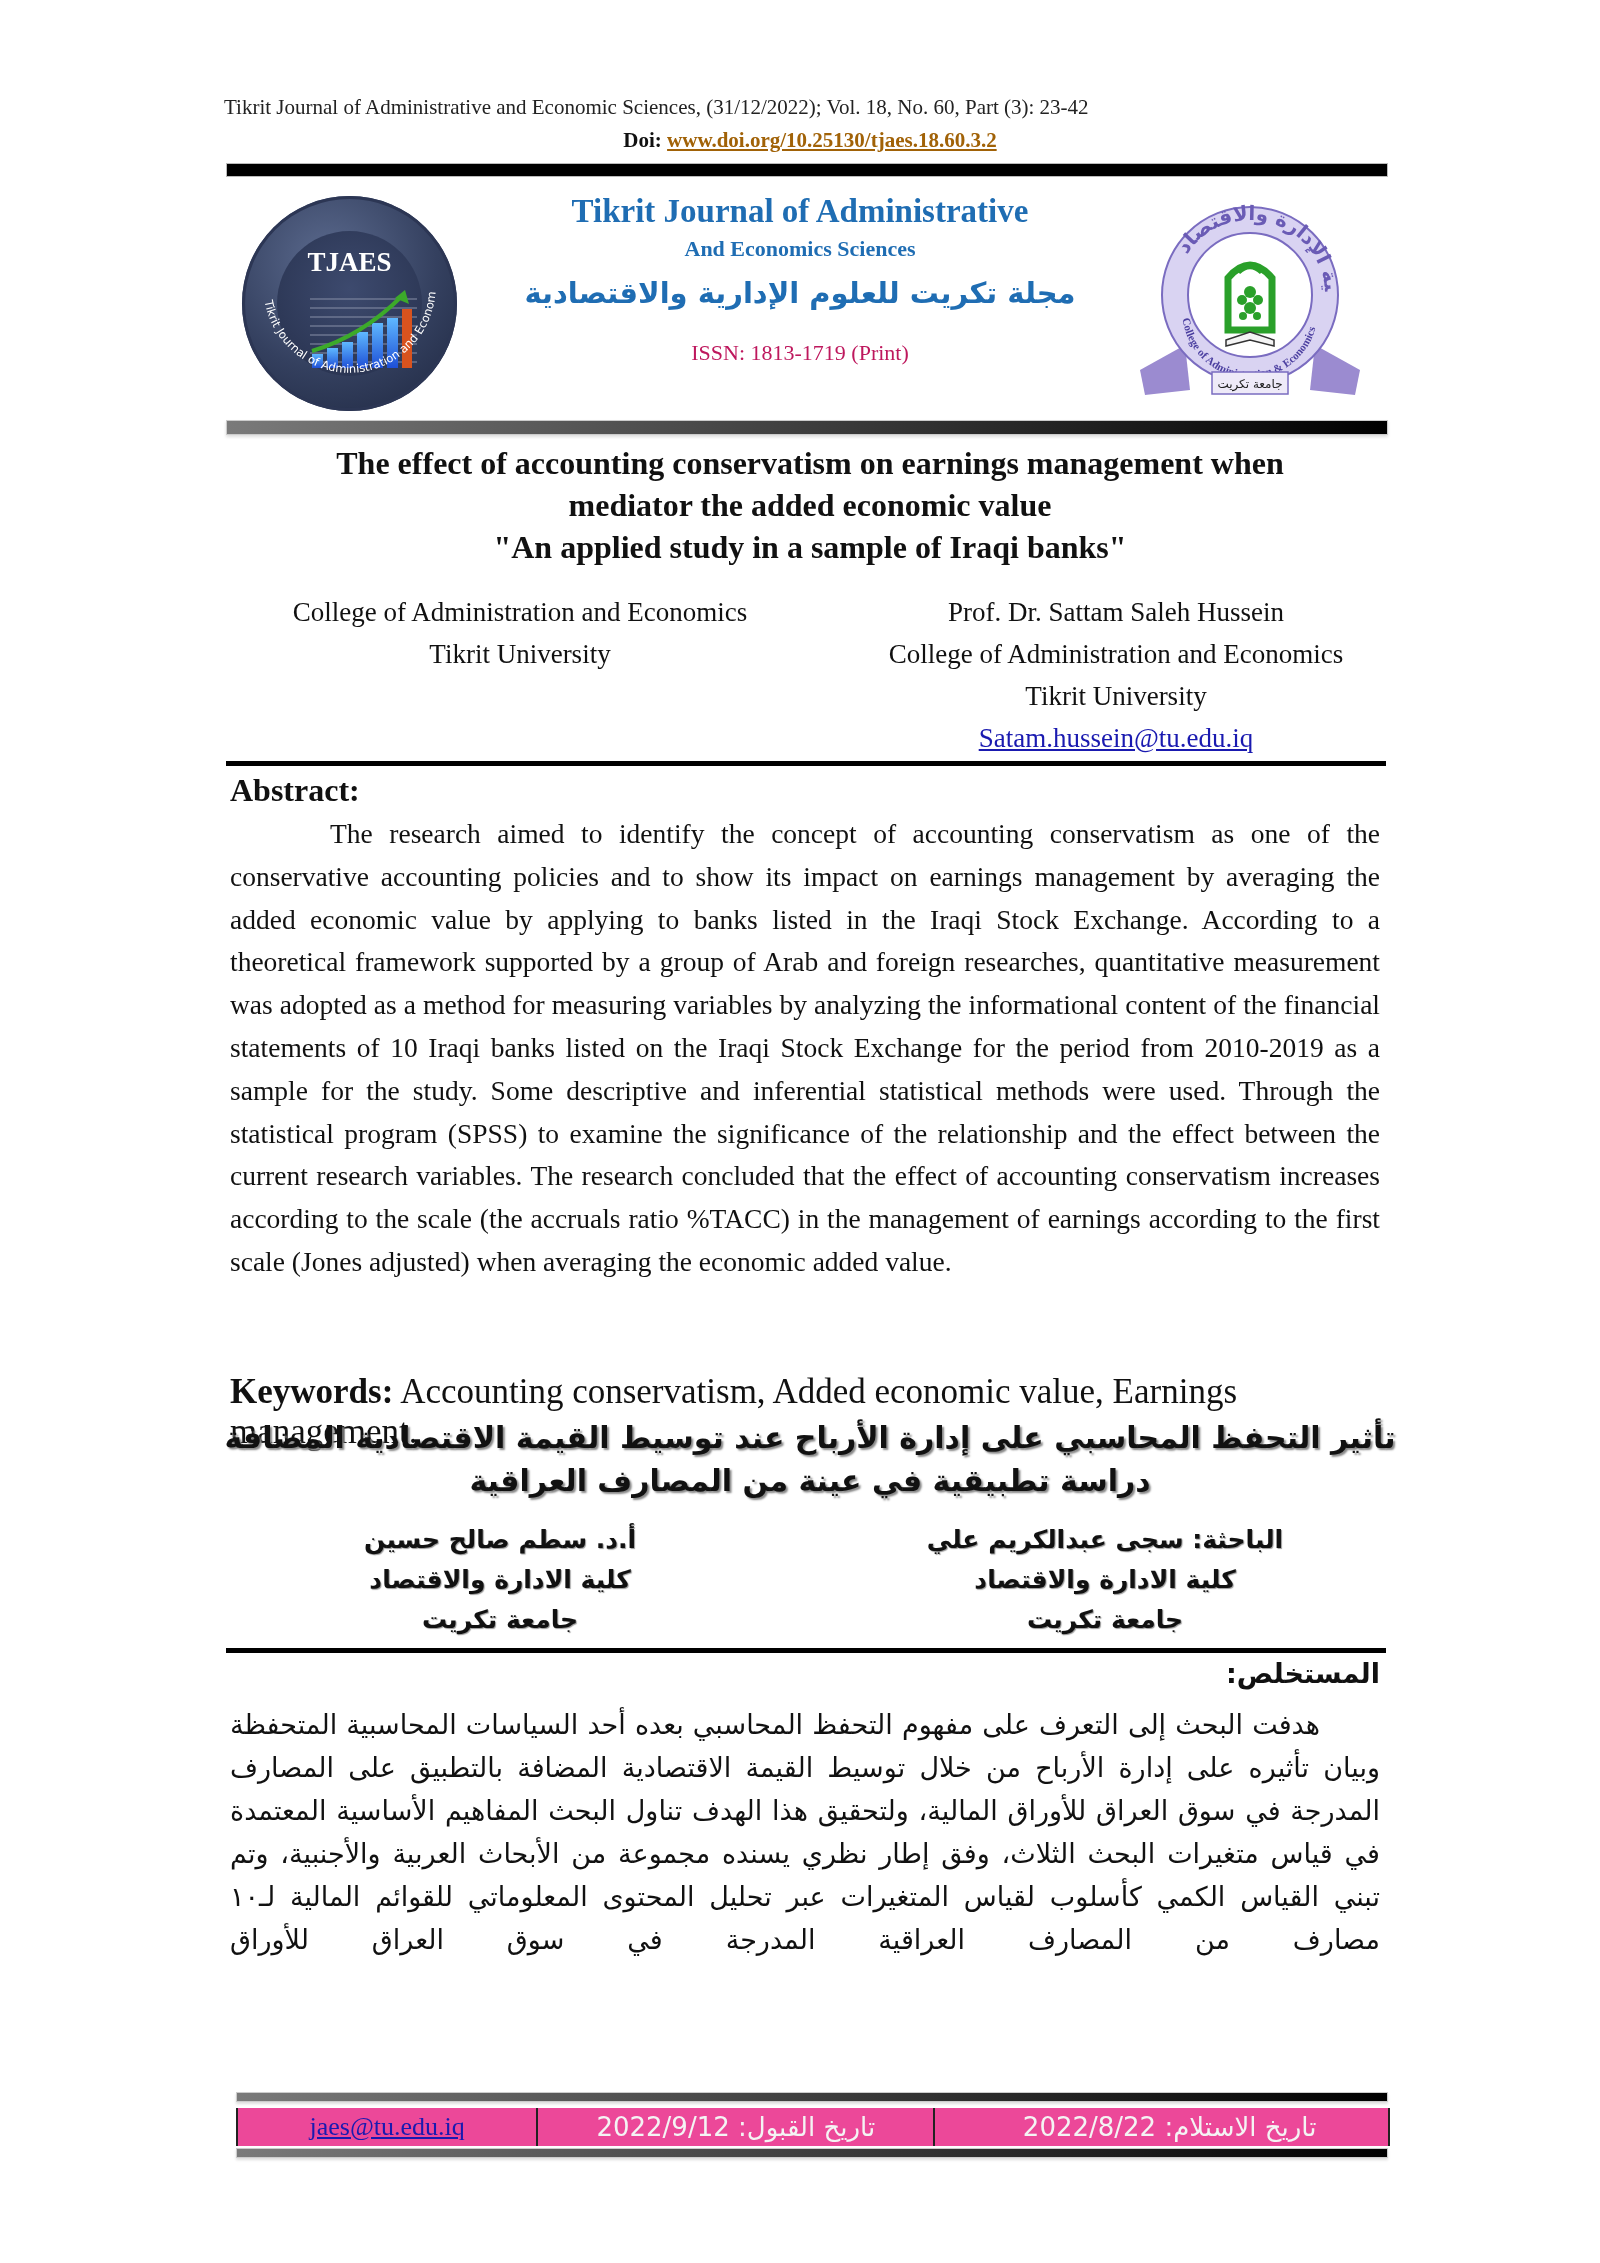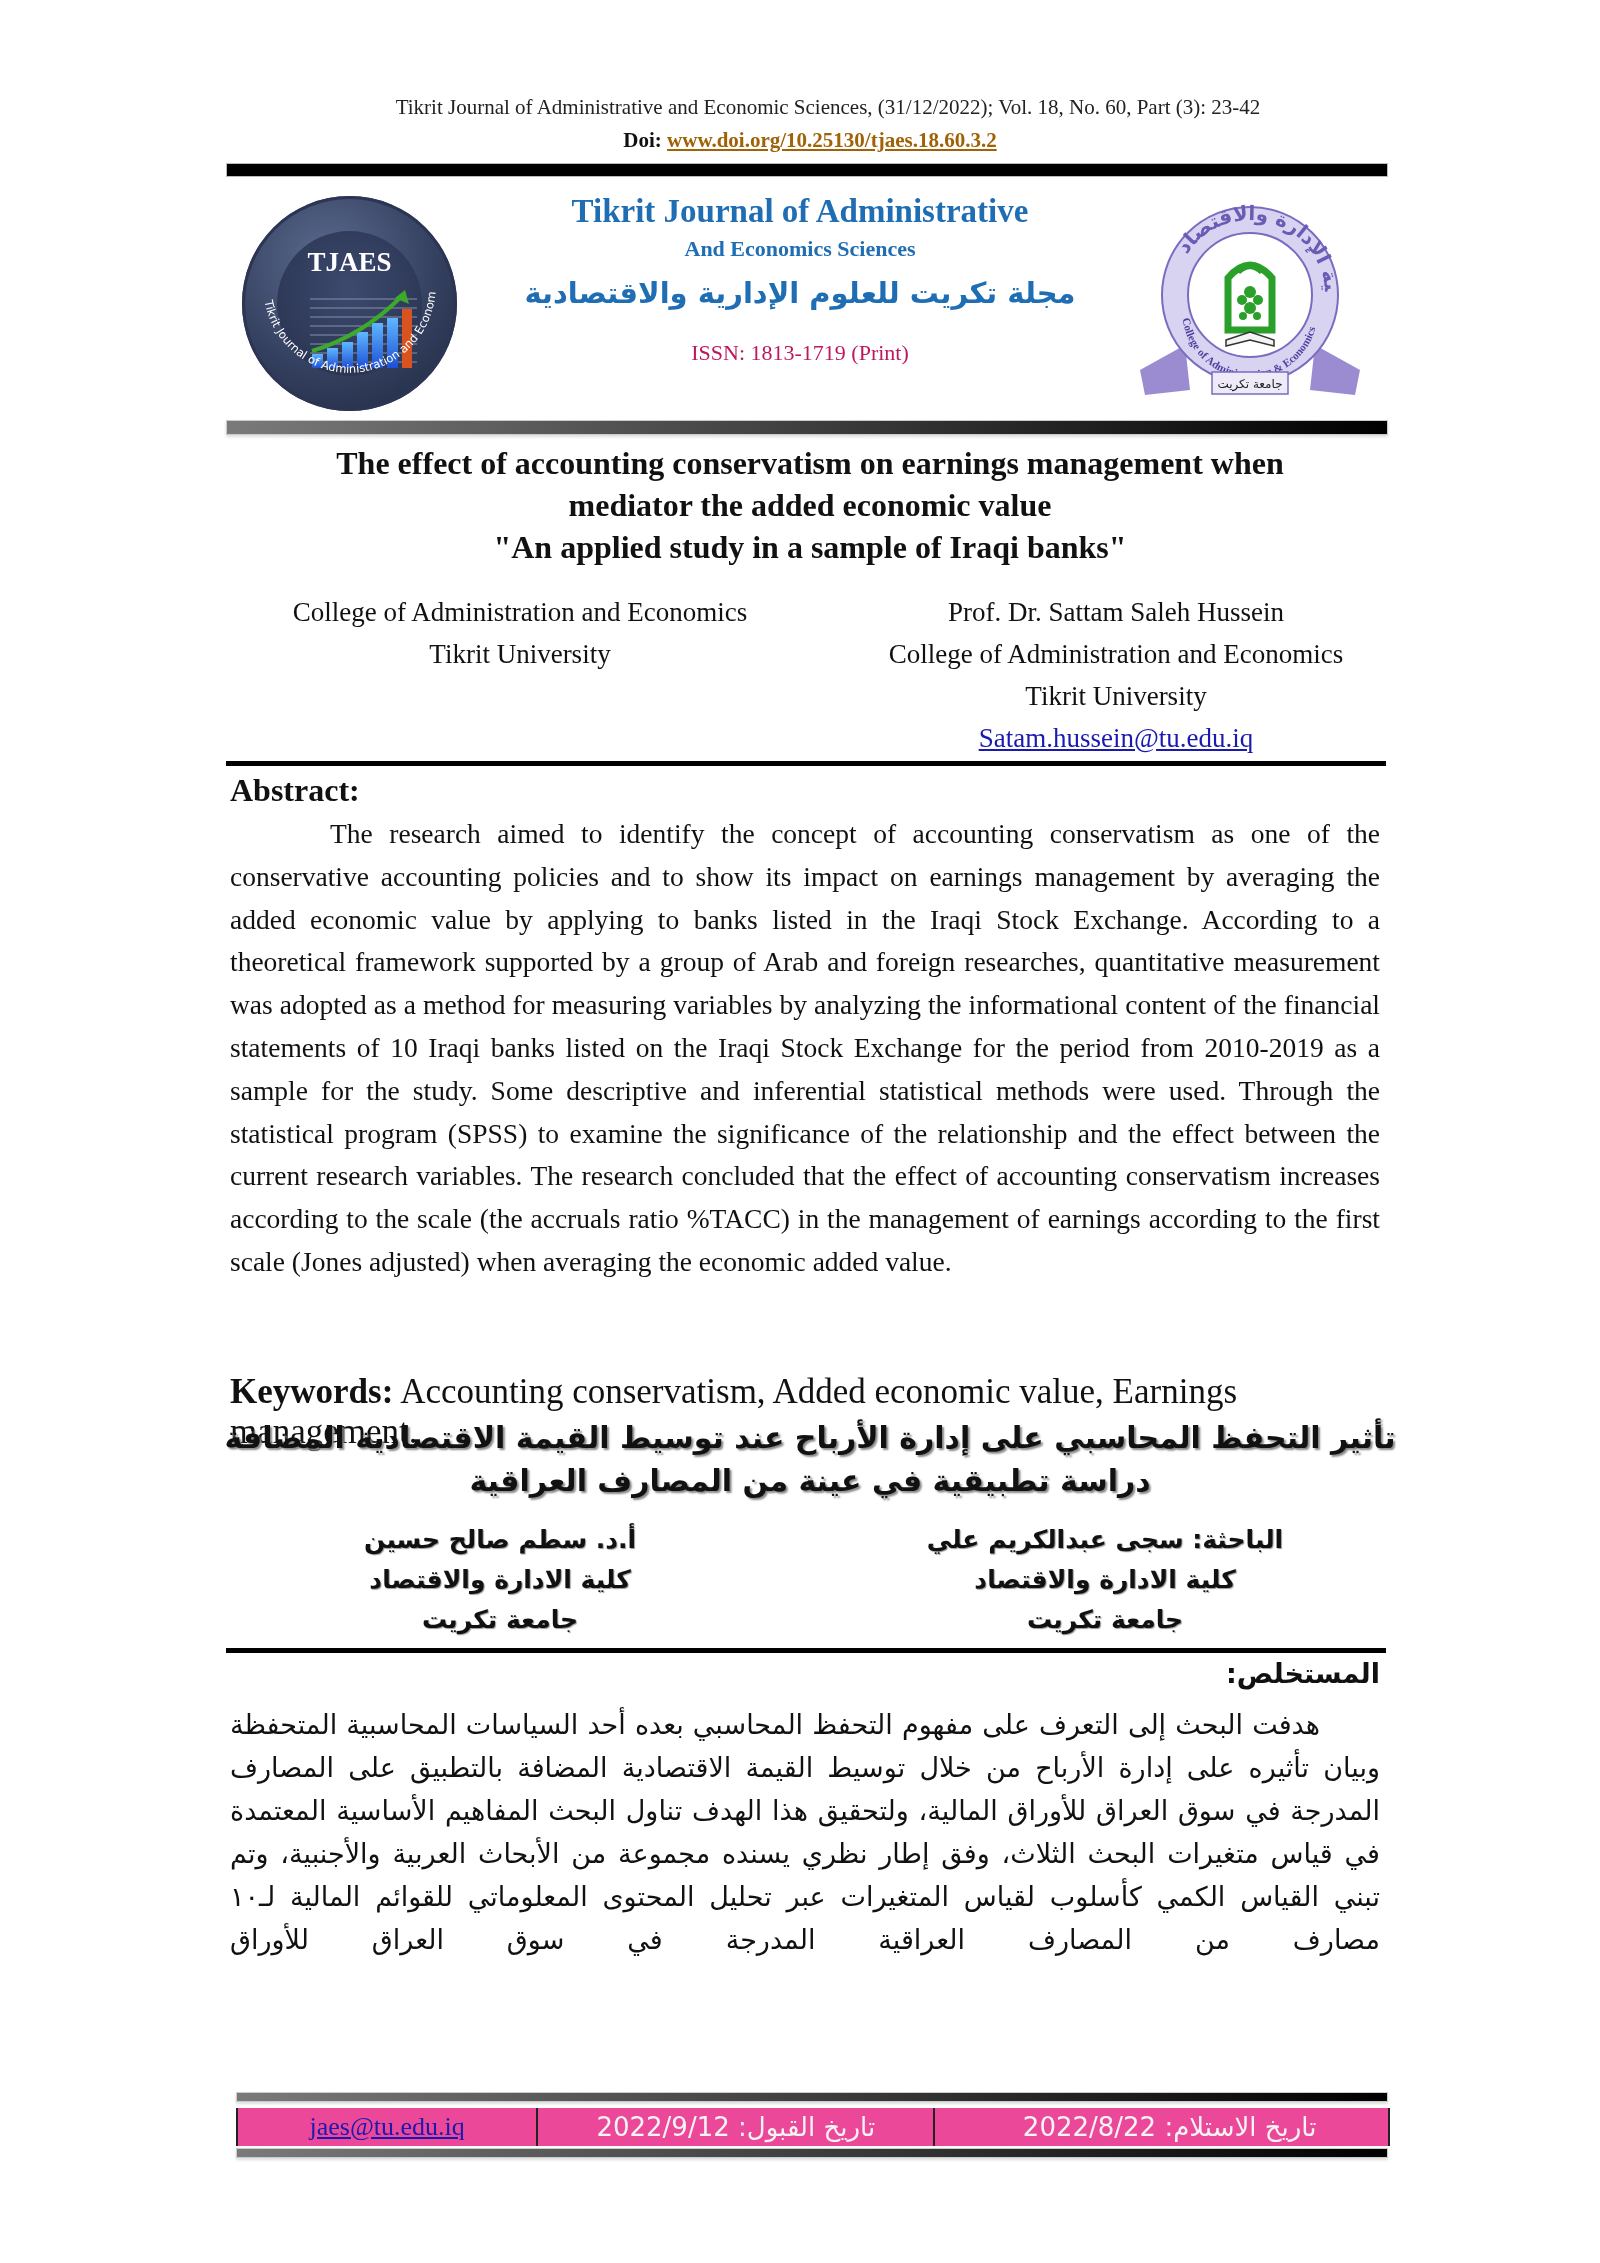--- a/index.html
+++ b/index.html
@@ -1,21 +1,21 @@
 <!DOCTYPE html>
 <html><head>
 <meta charset="utf-8">
 <style>
   html, body { margin: 0; padding: 0; background: #ffffff; }
   body { width: 1600px; height: 2263px; position: relative; overflow: hidden;
          font-family: "Liberation Serif", "DejaVu Serif", serif; color: #111; }
   .abs { position: absolute; }
 
   
-  #running-head { left: 248px; top: 95px; width: 1160px; font-size: 21px; color: #222; text-align: center; }
+  #running-head { left: 224px; top: 95px; width: 1160px; font-size: 21px; color: #222; }
   #doi-line { left: 230px; top: 128px; width: 1160px; font-size: 21px; font-weight: bold; text-align: center; }
   #doi-line a { color: #a16207; text-decoration: underline; }
 
   .bar-black { left: 226px; top: 163px; width: 1160px; height: 12px; background: #000; border: 1px solid #bbb; }
   .bar-grad { height: 13px; background: linear-gradient(to right, #7a7a7a 0%, #444 45%, #000 100%);
               border: 1px solid #ccc; box-shadow: 0 2px 3px #ddd; }
 
   
   #tjaes-logo { left: 242px; top: 196px; width: 215px; height: 215px; border-radius: 50%;
                 background: radial-gradient(circle at 40% 30%, #5b6a8e 0%, #34405f 55%, #1e2740 100%);

